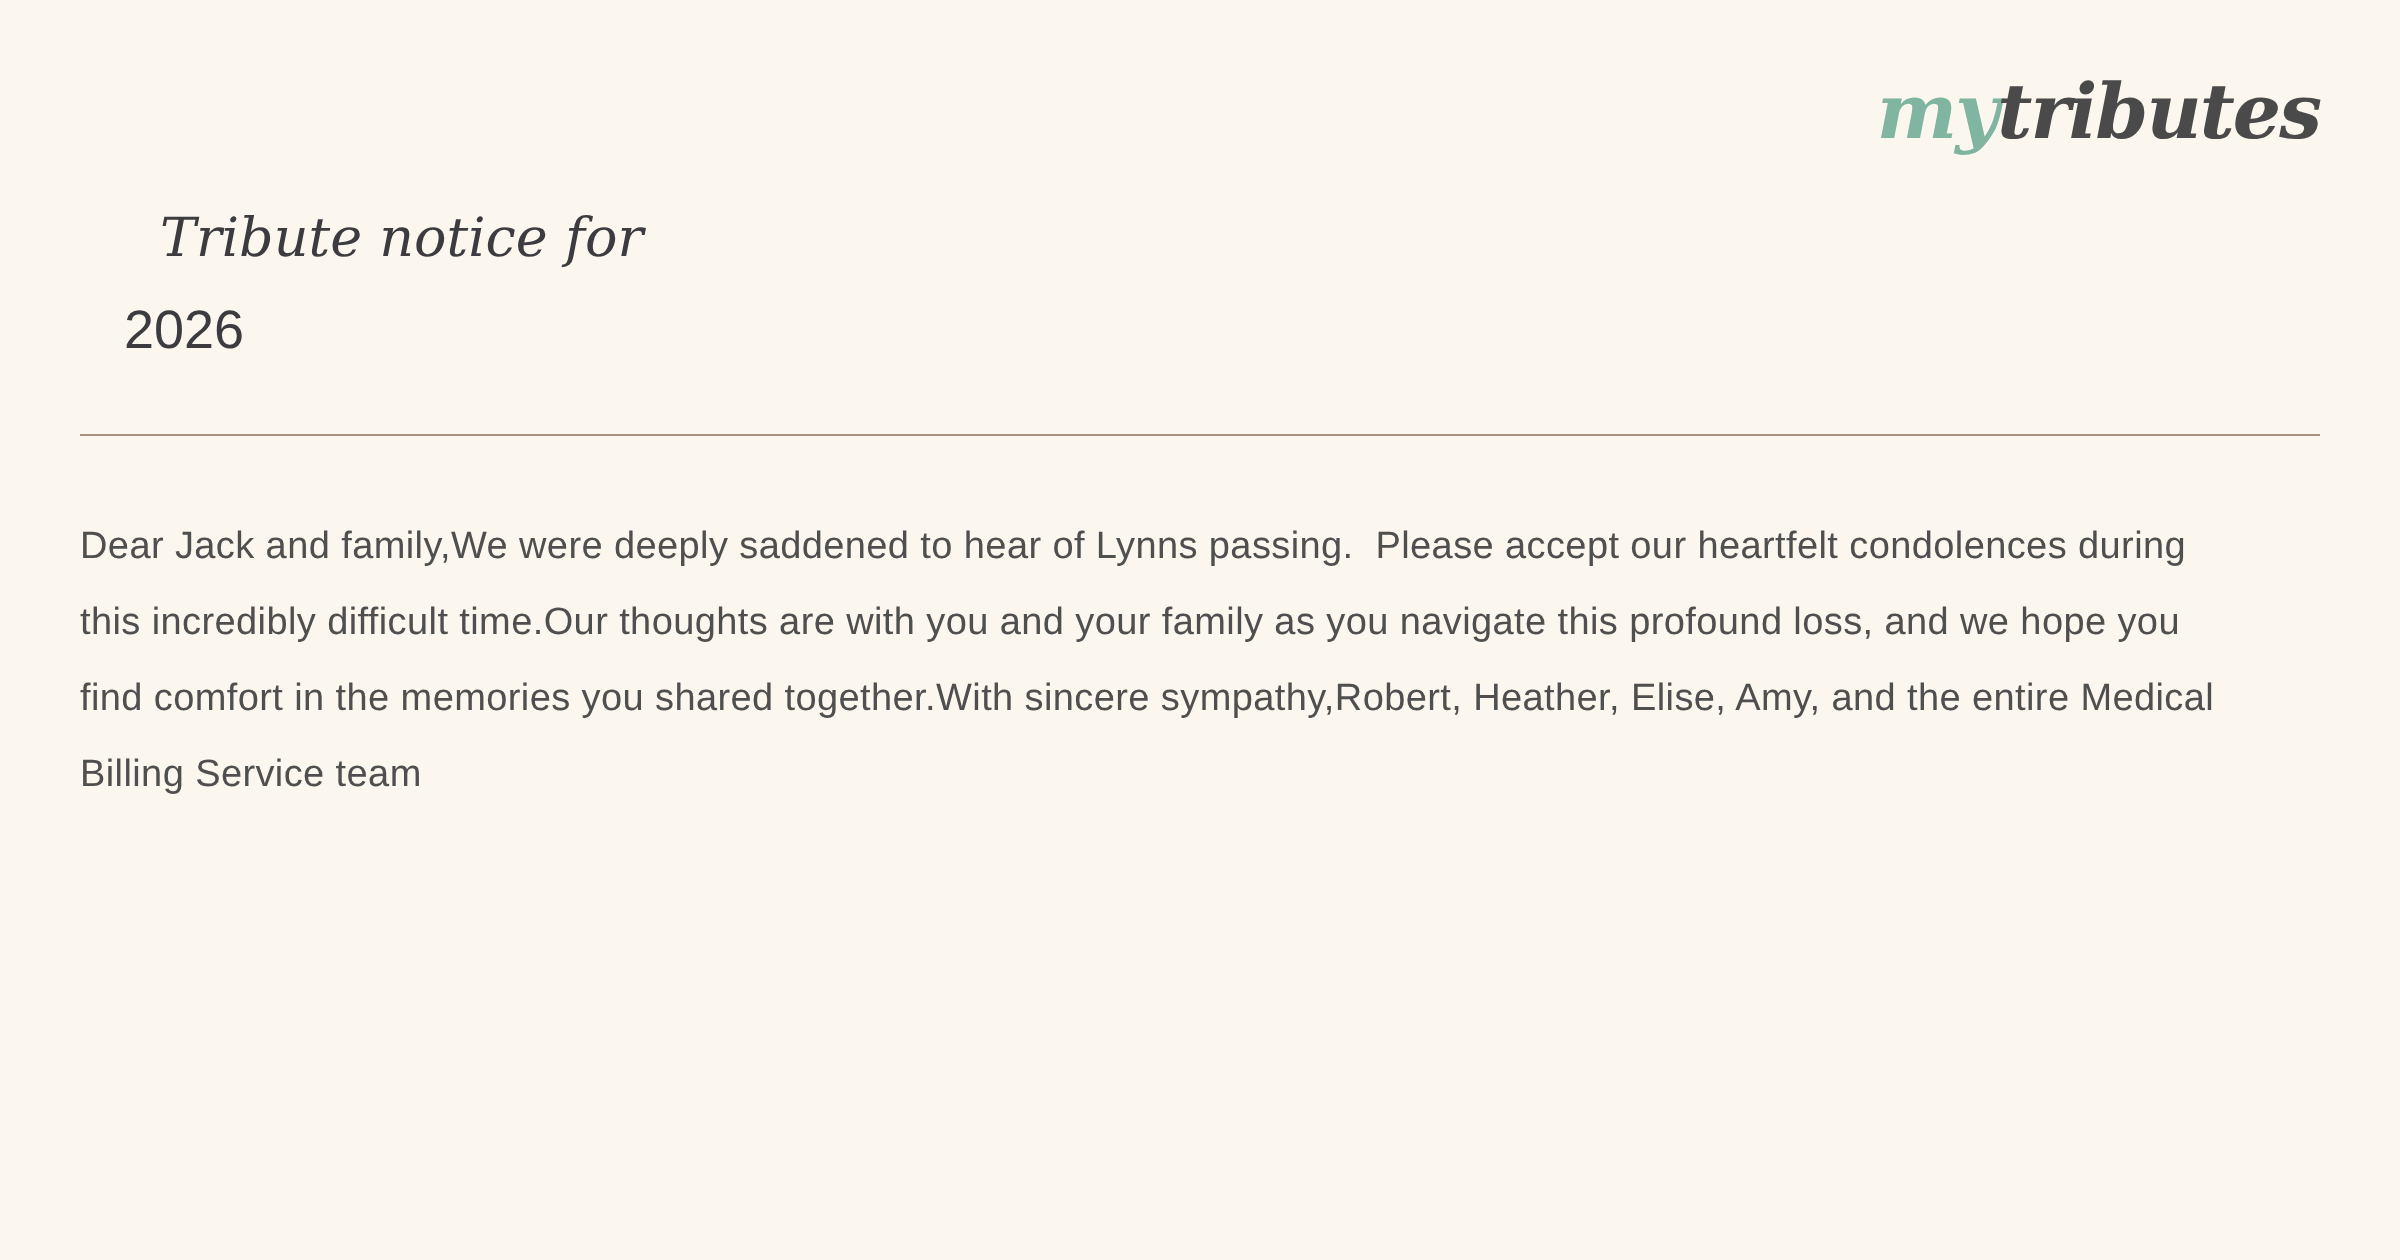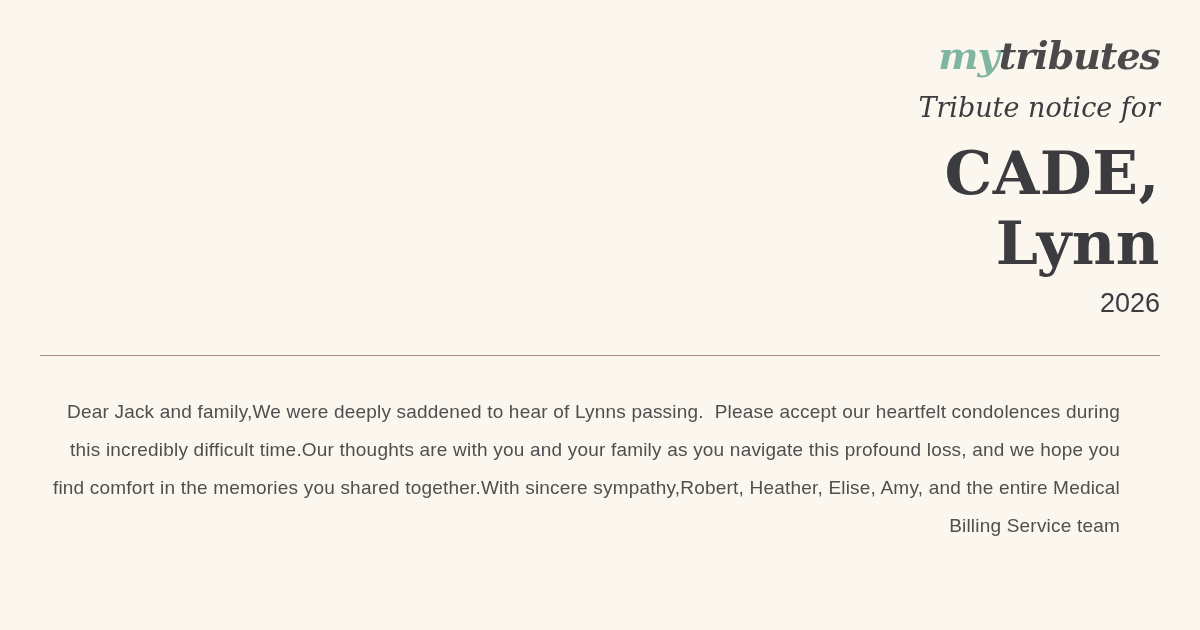--- a/index.html
+++ b/index.html
@@ -13,22 +13,21 @@
   body {
     background: var(--bg, #FBF7EF);
     font-family: "Liberation Sans", sans-serif;
     position: relative;
   }
 
   .card {
     position: relative;
     width: 1200px;
     height: 630px;
-    padding: 0 40px;
-    text-align: right;
+    padding: 12px 40px;
   }
 
   
   .logo {
     position: absolute;
     top: 33px;
     right: 40px;
     font-family: "DejaVu Serif", serif;
     font-style: italic;
     font-weight: 700;
@@ -94,24 +93,20 @@
 <body>
 
 <div class="card">
 
   <div class="logo">
     <span class="logo-my">my</span><span class="logo-tributes">tributes</span>
   </div>
 
   <div class="eyebrow">Tribute notice for</div>
 
-  <h1 class="name">
-    <span>CADE,</span><br>
-    <span>Lynn</span>
-  </h1>
 
   <div class="year">2026</div>
 
   <hr class="divider">
 
   <p class="message">Dear Jack and family,We were deeply saddened to hear of Lynns passing.  Please accept our heartfelt condolences during this incredibly difficult time.Our thoughts are with you and your family as you navigate this profound loss, and we hope you find comfort in the memories you shared together.With sincere sympathy,Robert, Heather, Elise, Amy, and the entire Medical Billing Service team</p>
 
 </div>
 
 </body></html>

